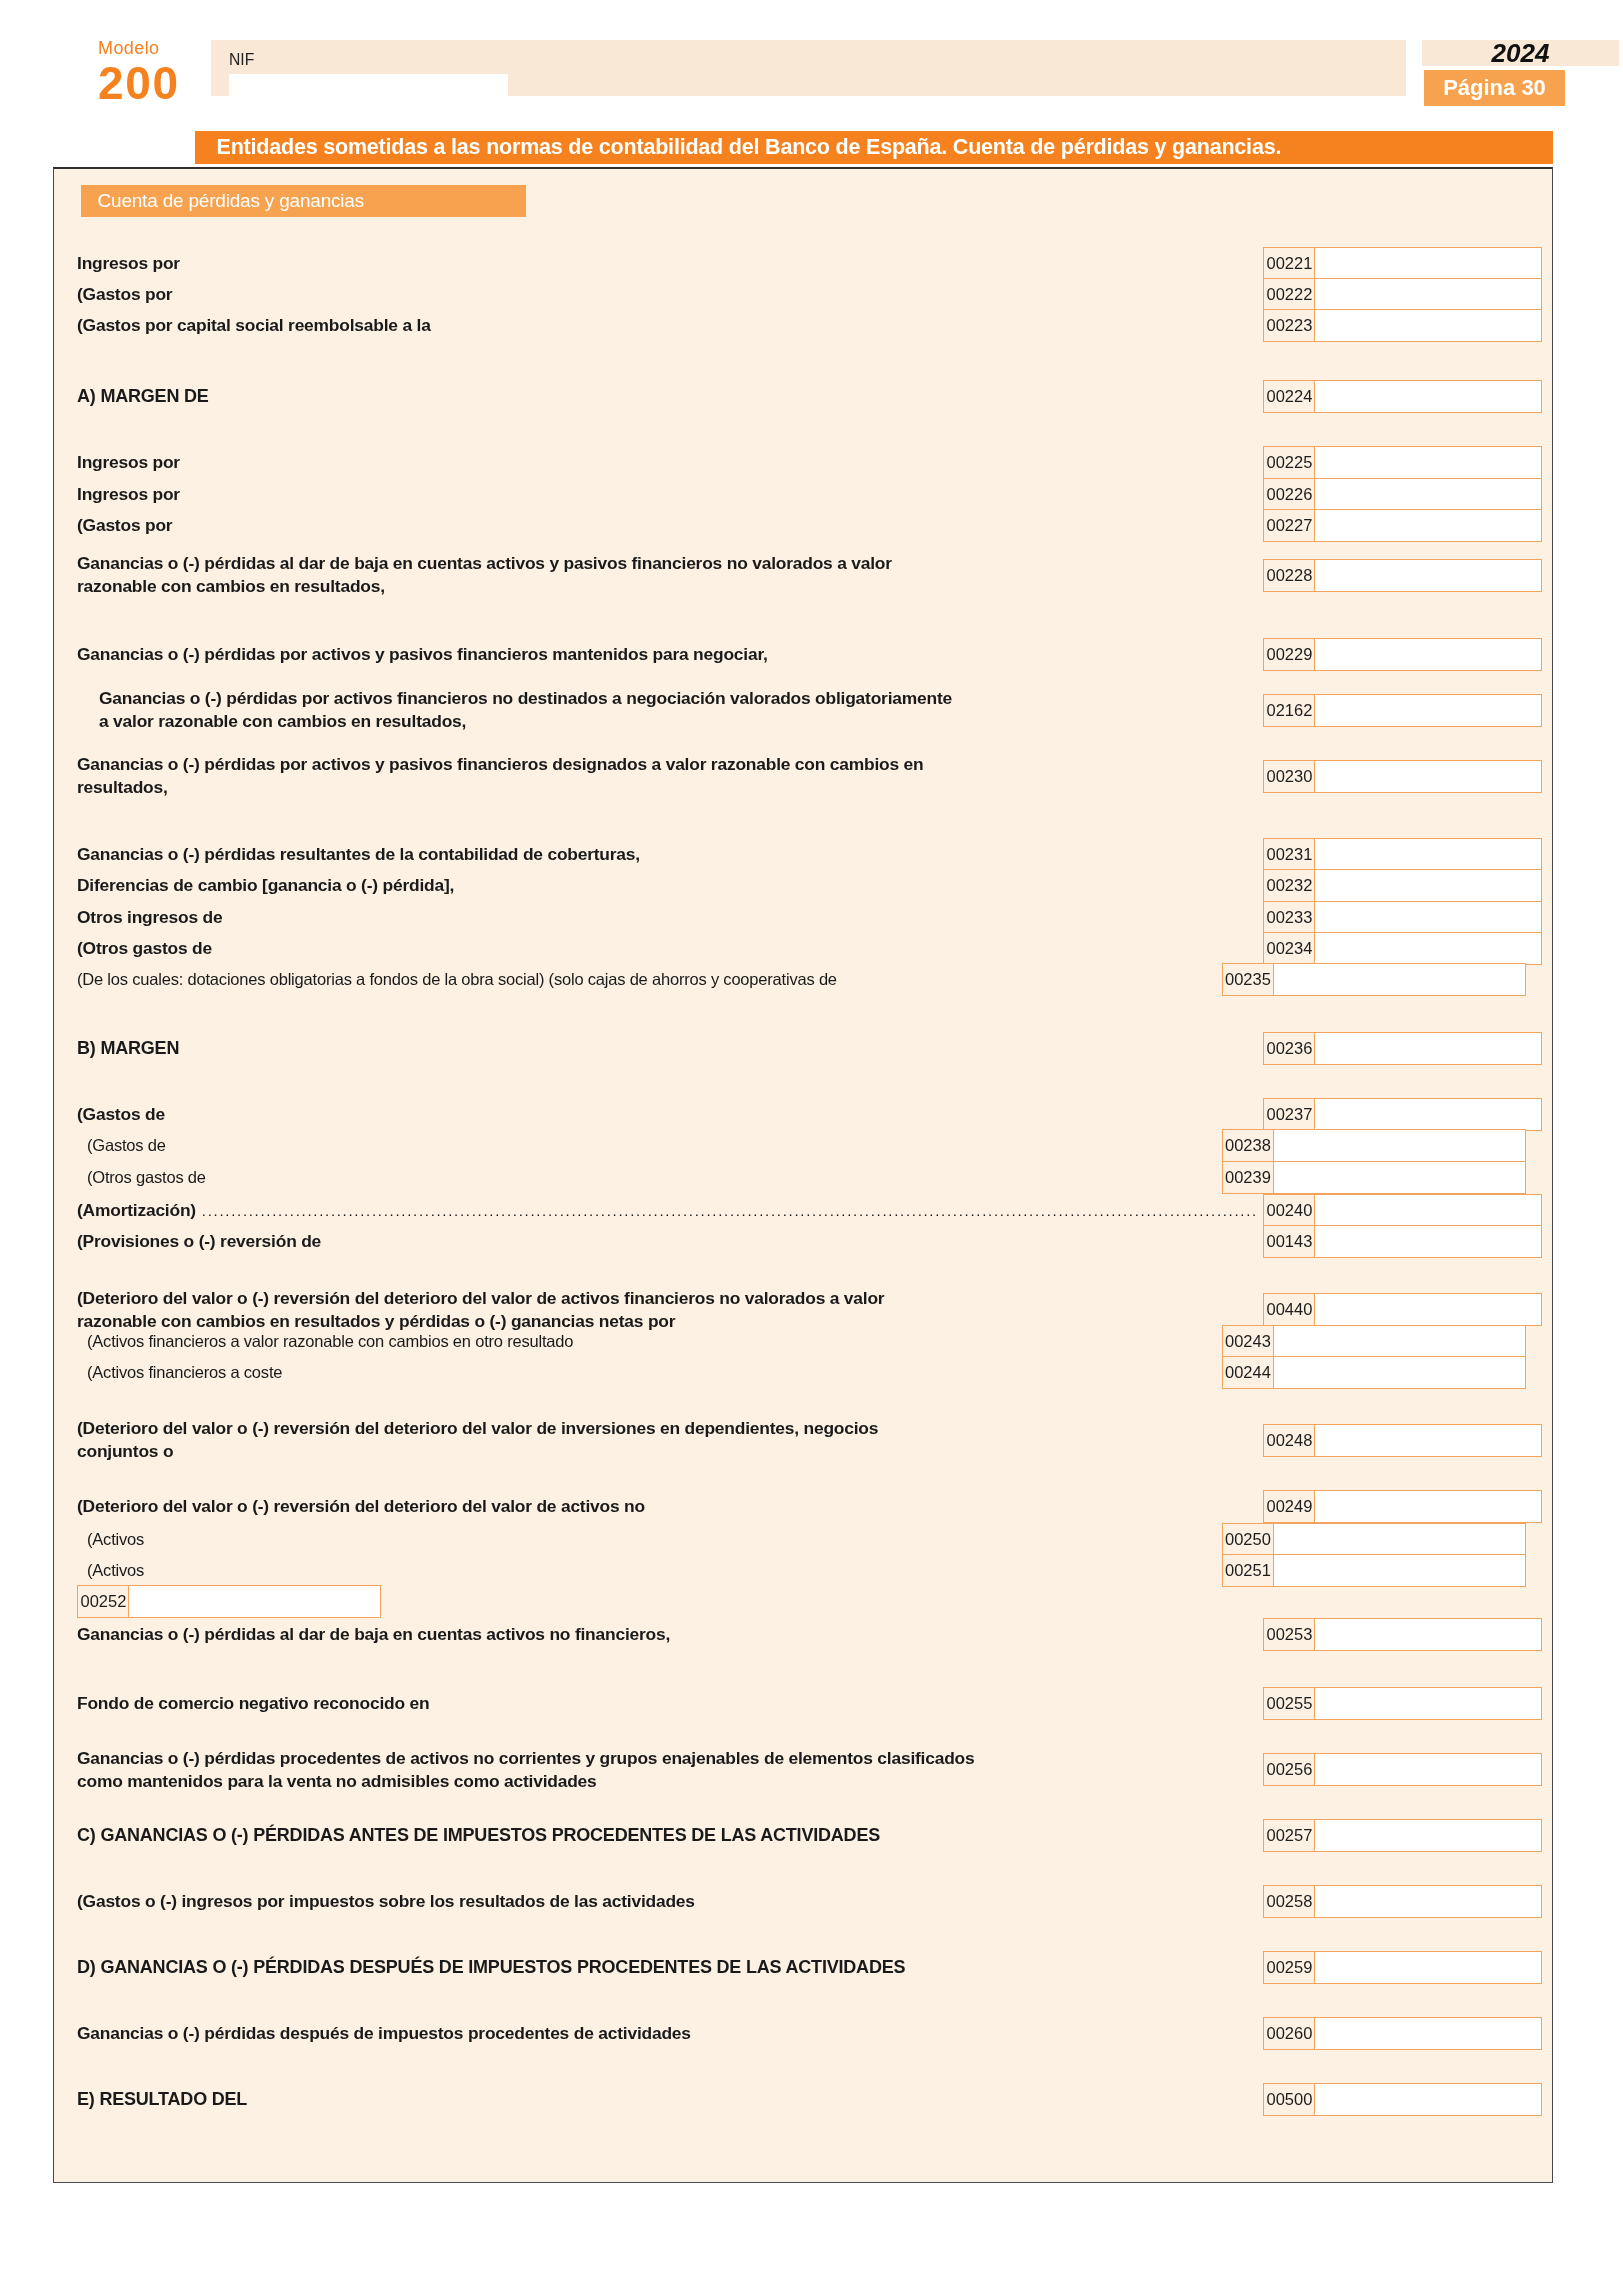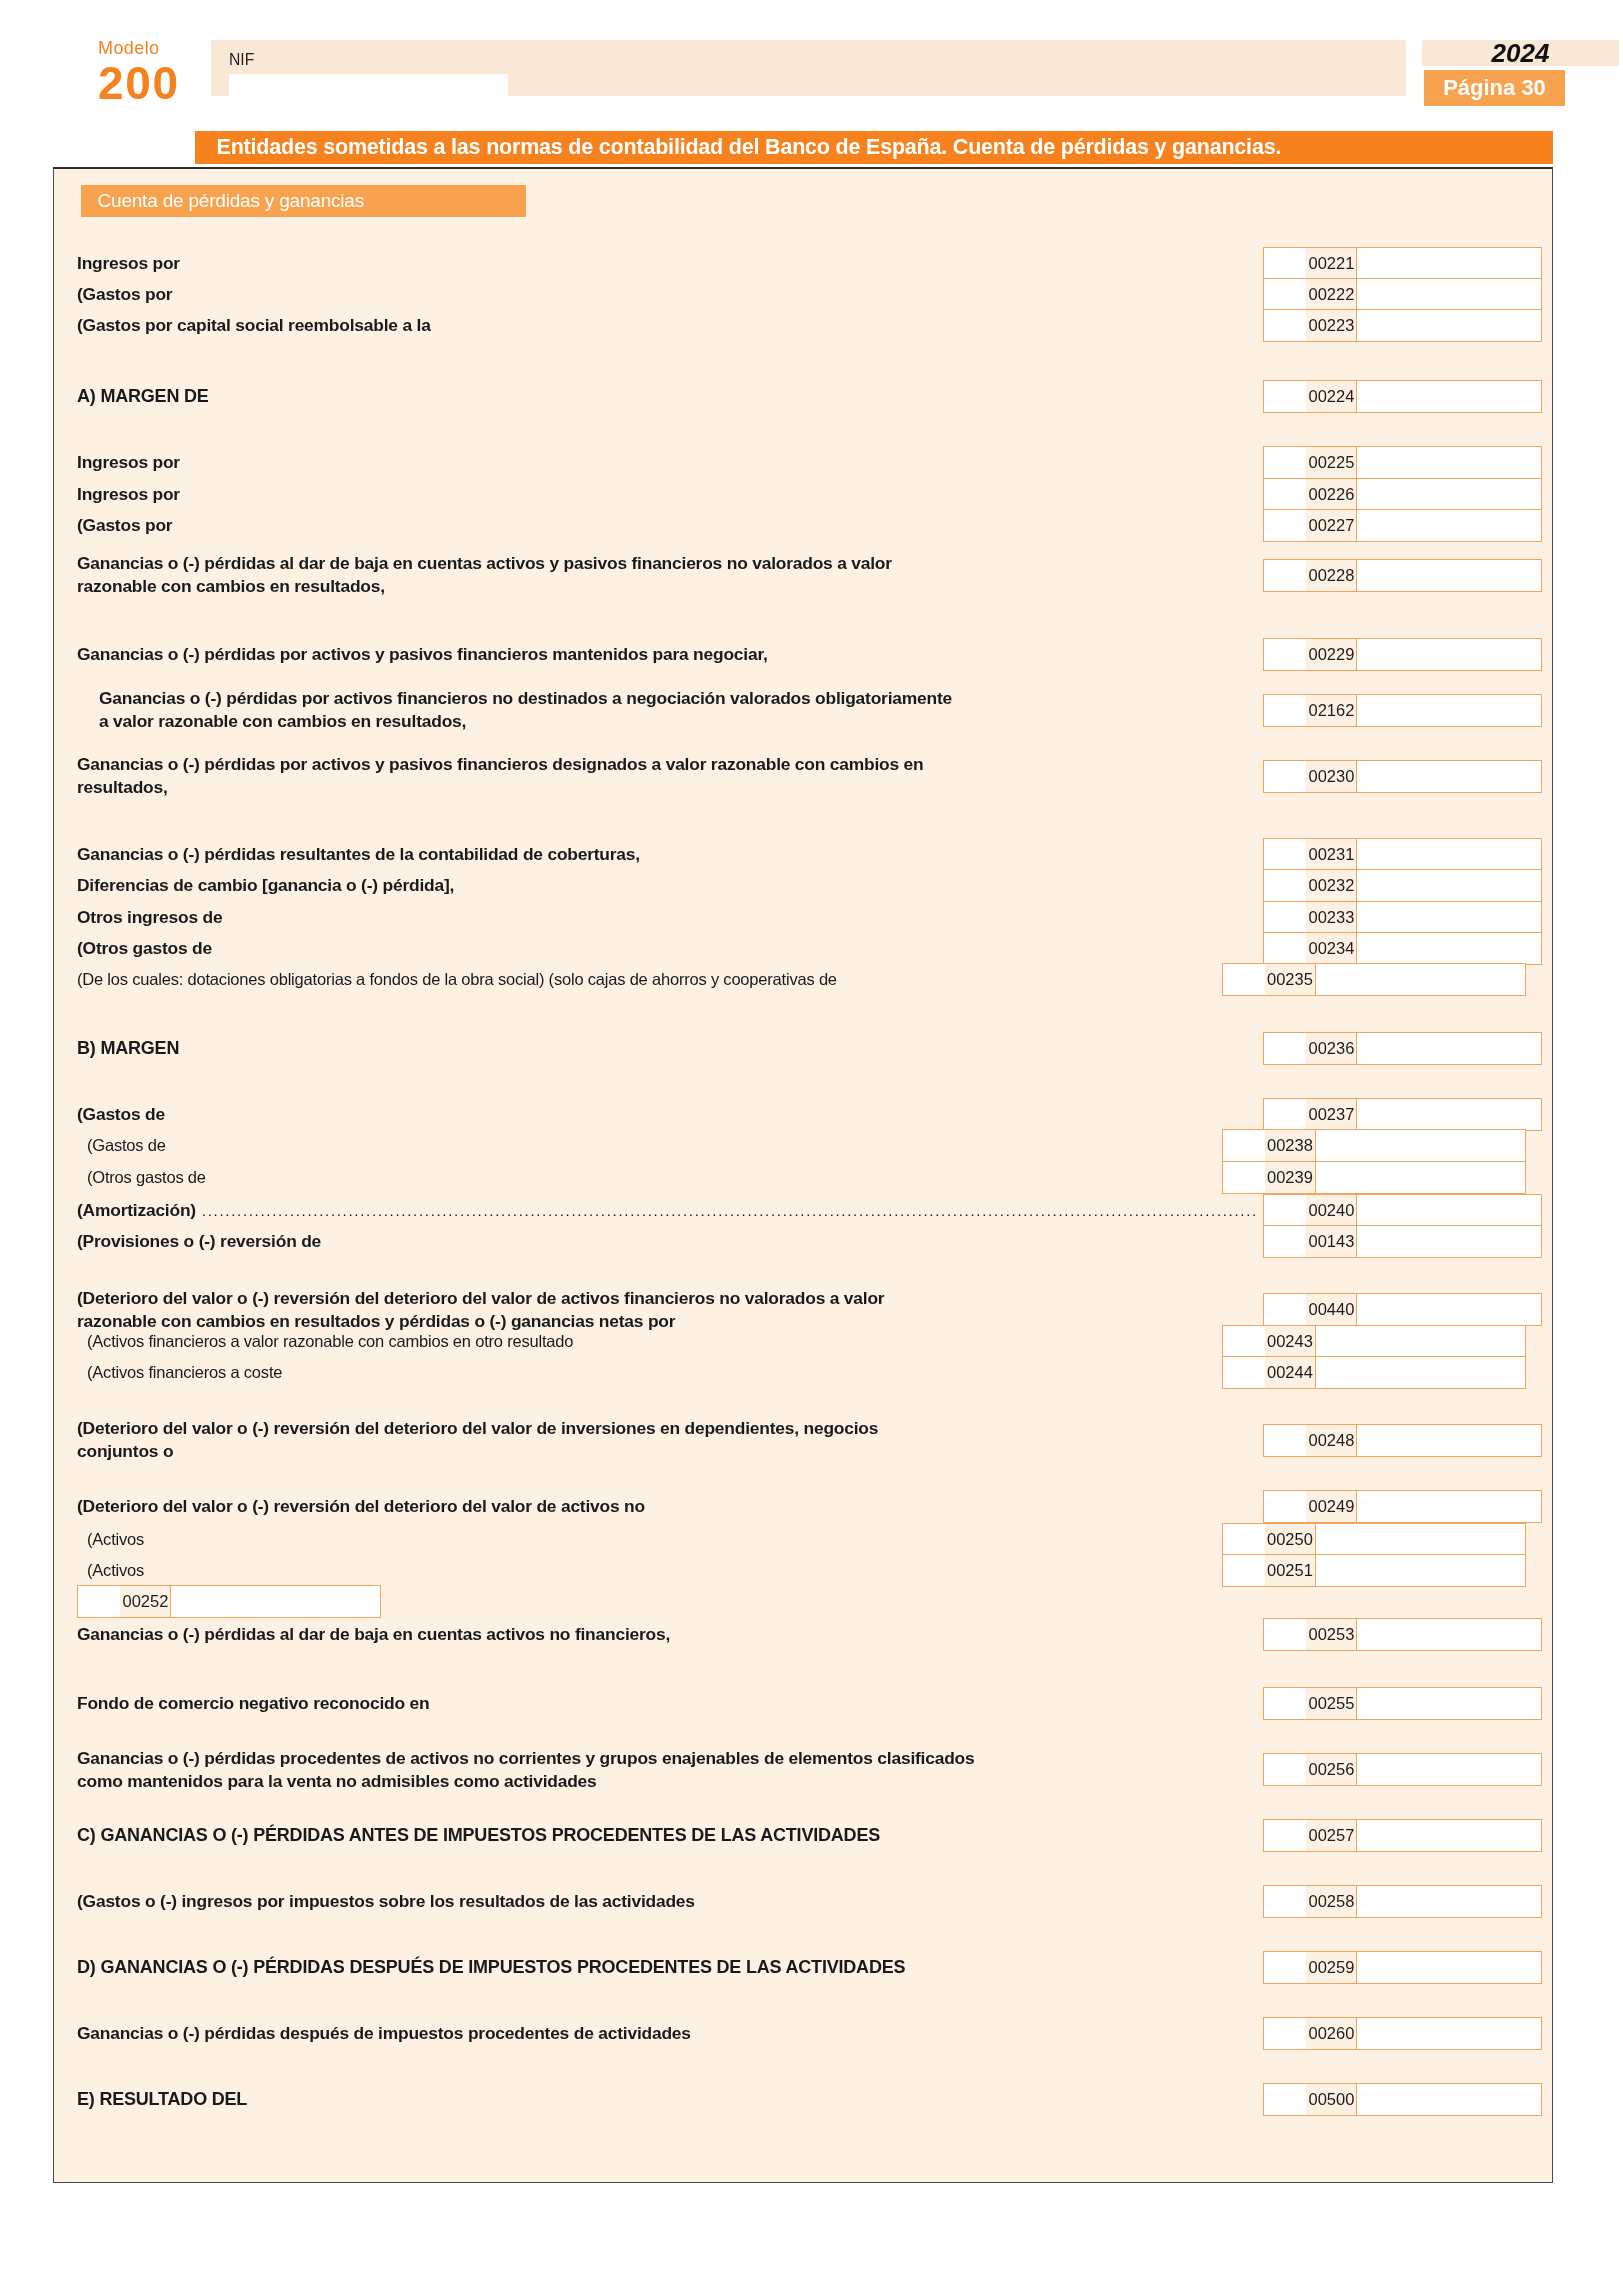--- a/index.html
+++ b/index.html
@@ -41,21 +41,21 @@
   .row.two .lbl{height:46px;}
   .txt{display:block;font-size:17.4px;font-weight:bold;line-height:23px;letter-spacing:-0.2px;
        white-space:pre-line;}
   .txt::after{content:"\00a0.........................................................................................................................................................................................................................................................................................................................................................................................................................................................................................................................";
        font-weight:400;font-size:15px;letter-spacing:1.7px;word-break:break-all;color:#161616;}
   .row.sub .txt,.row.subnote .txt{font-weight:400;font-size:16.5px;}
   .row.sub .txt{padding-left:10px;}
   .row.section .txt{font-size:18px;}
 
   .codebox{flex:none;display:flex;width:279px;height:33px;border:1.7px solid #F2A45C;
-           background:#fff;box-sizing:border-box;padding-left:42px;}
+           background:#fff;box-sizing:border-box;}
   .row.sub .codebox,.row.subnote .codebox{width:304px;margin-right:16.5px;}
   .codecell{flex:none;width:51px;background:#FCF1E3;border-right:1.7px solid #F2A45C;
             font-size:16.5px;line-height:30px;padding-left:2.5px;color:#1d1d1d;box-sizing:border-box;}
   .valuecell{flex:1;min-width:0;border:0;outline:0;background:#fff;font-size:16.5px;
              font-family:inherit;padding:0 5px;}
 </style>
 </head>
 <body>
 
 <div class="page">

